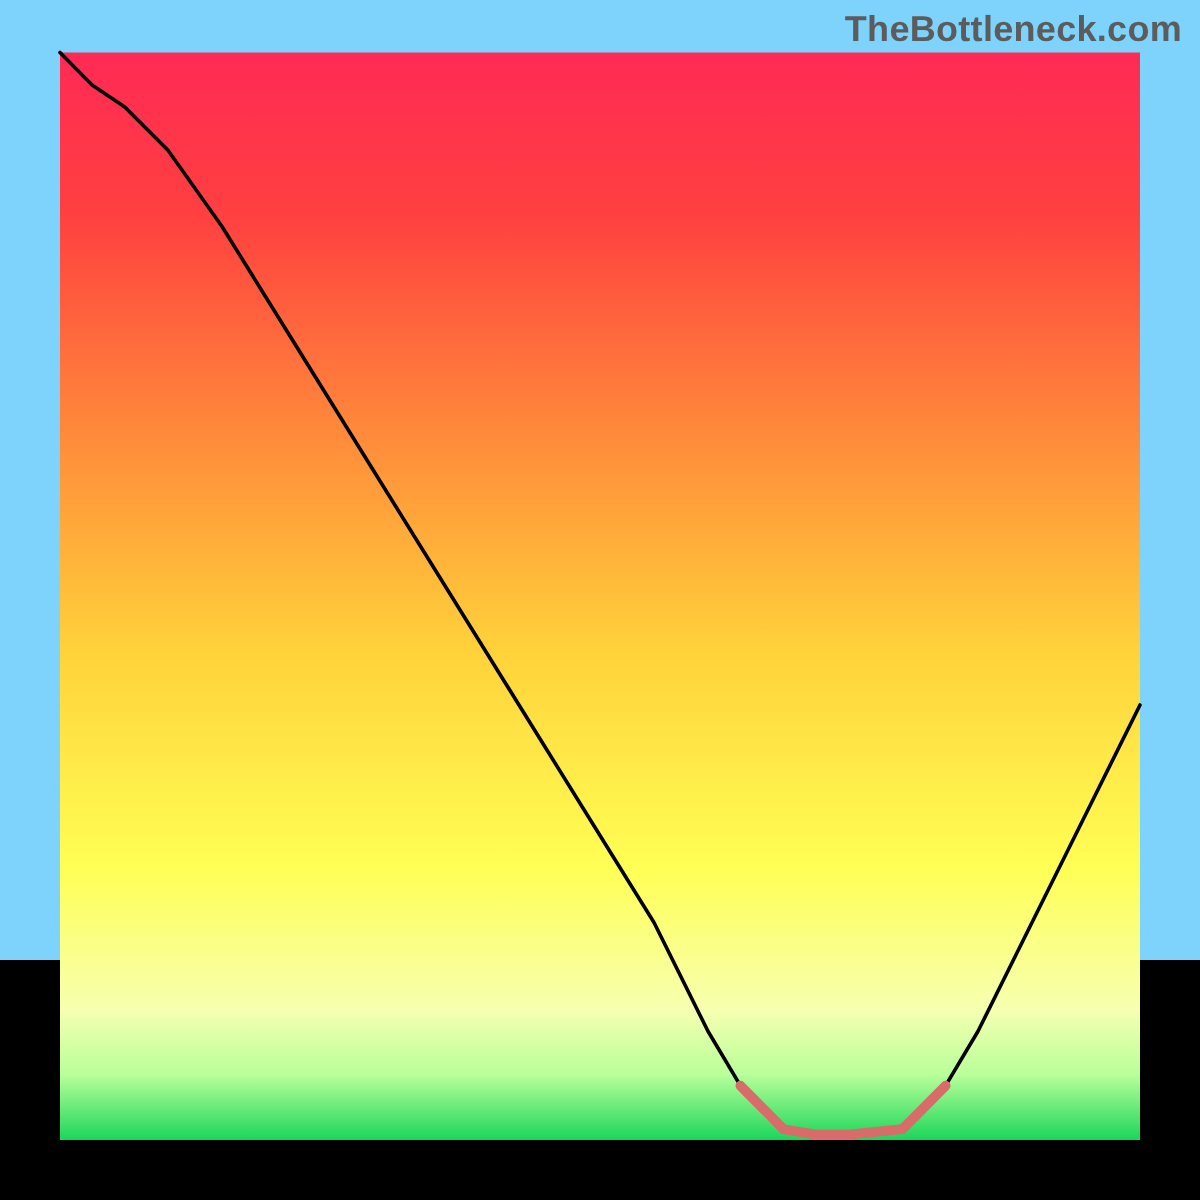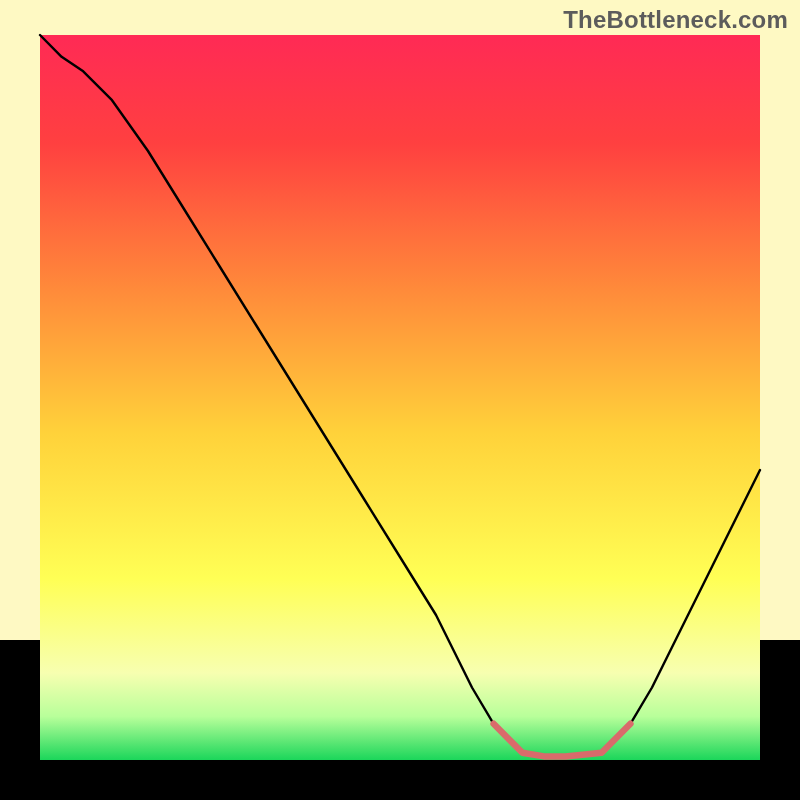--- a/index.html
+++ b/index.html
@@ -8,21 +8,21 @@
     width: 800px;
     height: 800px;
     background: #000;
     overflow: hidden;
     font-family: Arial, Helvetica, sans-serif;
   }
   .figure {
     position: relative;
     width: 800px;
     height: 640px;
-    background: #fef9c3;
+    background: #7dd3fc;
     text-align: center;
   }
   .watermark {
     position: absolute;
     top: 6px;
     right: 12px;
     color: #5c5c5c;
     font-size: 24px;
     font-weight: 600;
     letter-spacing: 0.2px;

